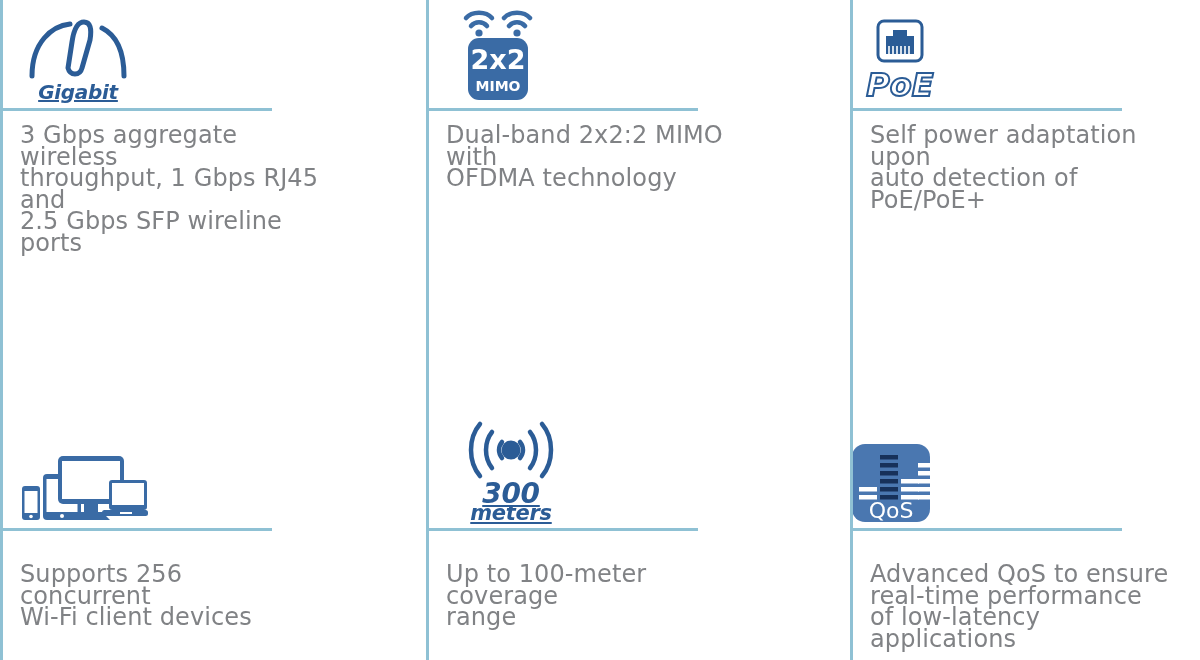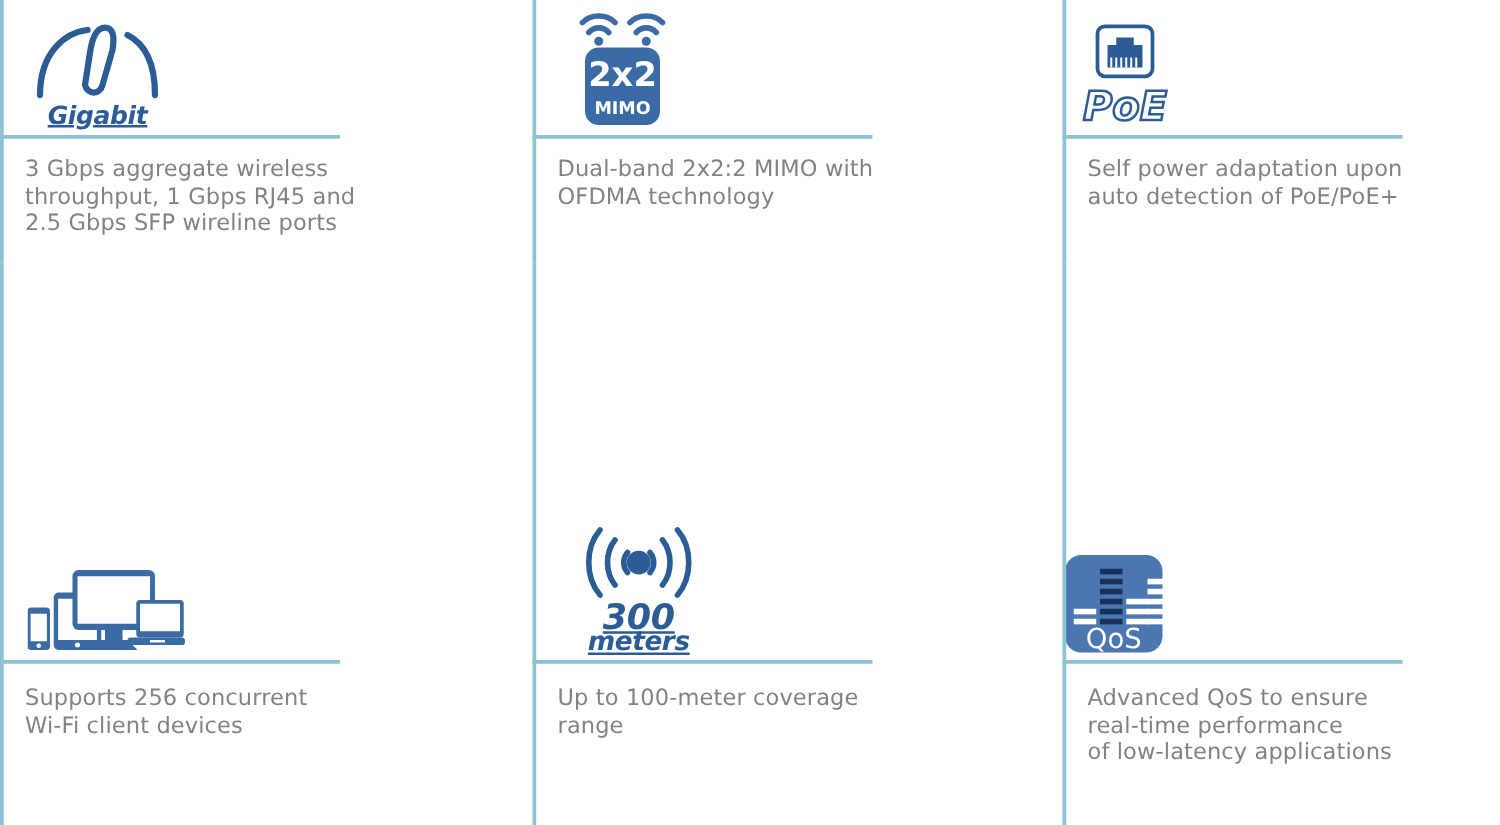--- a/index.html
+++ b/index.html
@@ -39,34 +39,34 @@
     position: absolute;
     left: 0;
     display: flex;
     align-items: flex-end;
     justify-content: flex-start;
   }
   .text-area {
     position: absolute;
     left: 20px;
     color: #808285;
-    font-size: 18px;
+    font-size: 24px;
     line-height: 21.5px;
     letter-spacing: 0.1px;
     white-space: pre-line;
   }
 
   
   .r1 .hrule { top: 108px; }
   .r1 .icon-area { top: 0px; height: 104px; }
   .r1 .text-area { top: 125px; }
 
   .r2 .hrule { top: 318px; }
   .r2 .icon-area { top: 212px; height: 102px; }
-  .r2 .text-area { top: 338px; }
+  .r2 .text-area { top: 354px; }
 
   
   .ico-pad-a { padding-left: 22px; }
   .ico-pad-b { padding-left: 32px; }
   .ico-pad-c { }
   svg { display: block; }
 
   
   .wordmark {
     font-family: "DejaVu Sans", "Liberation Sans", sans-serif;

